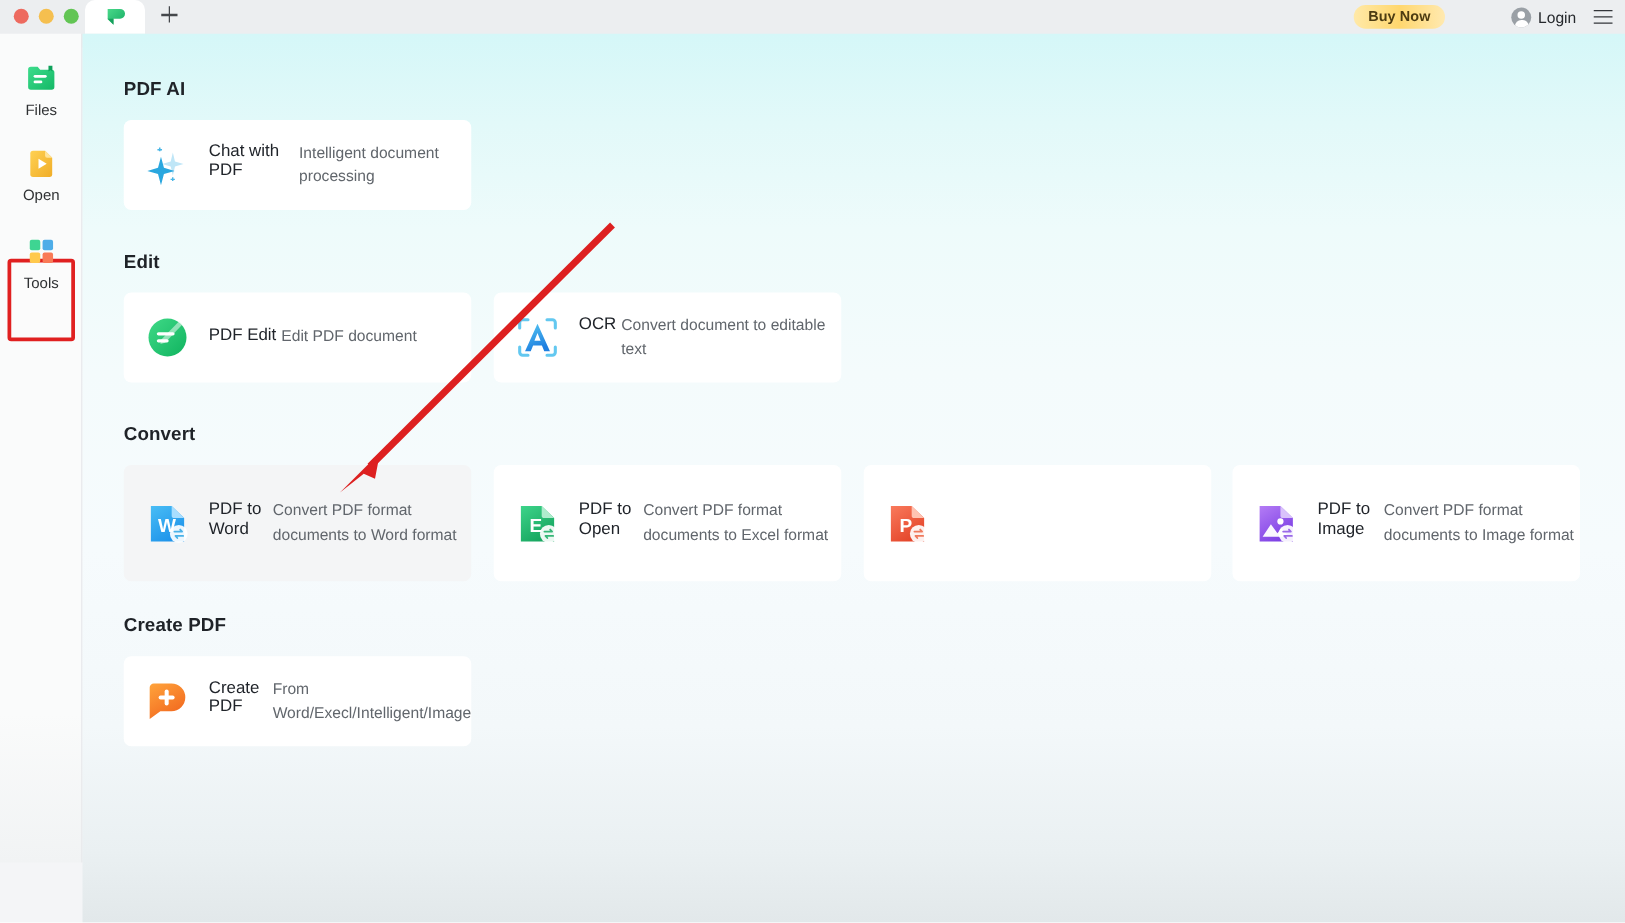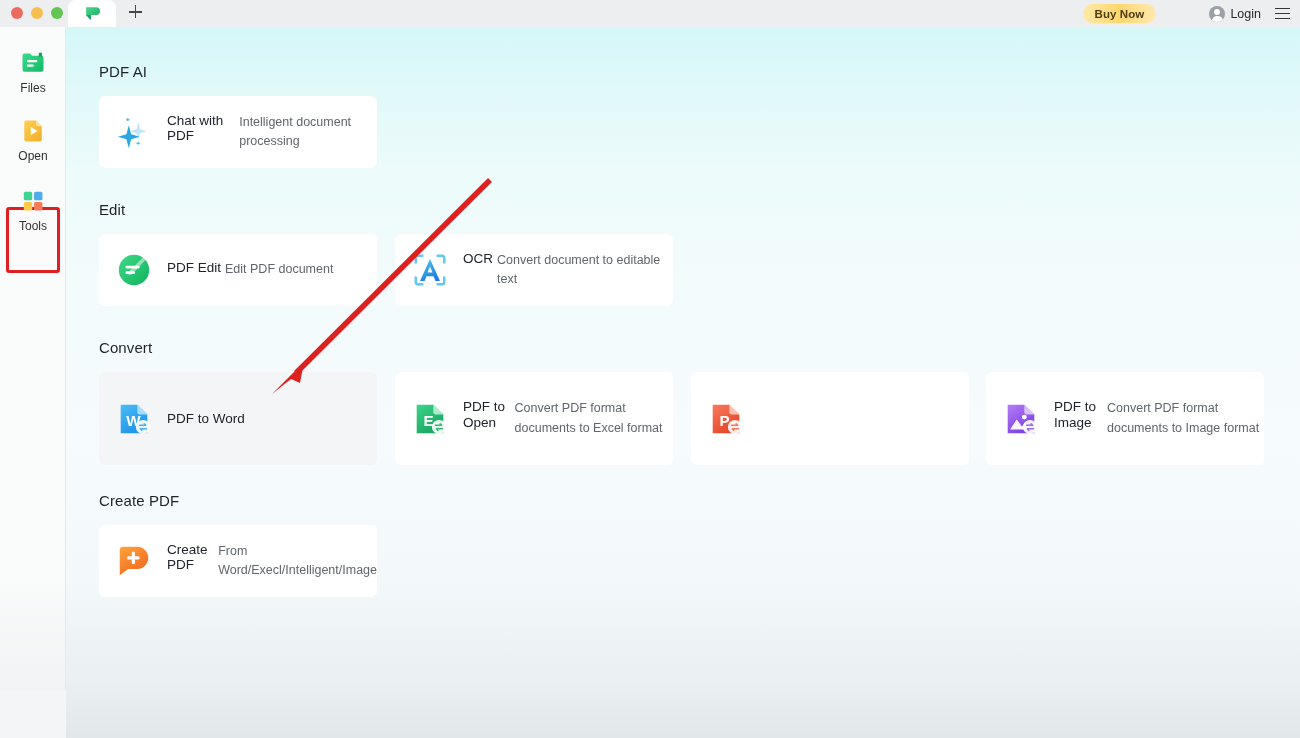--- a/index.html
+++ b/index.html
@@ -124,21 +124,21 @@
         #f4fbfc 38%,
         #f6fbfd 58%,
         #f3f8fa 78%,
         #eaf0f2 92%,
         #e2e8ea 100%);
     overflow: hidden;
   }
 
   .section-title {
     position: absolute;
-    font-size: 15px; font-weight: normal; color: #1f2328;
+    font-size: 15px; font-weight: bold; color: #1f2328;
     letter-spacing: .1px;
     text-align: right;
   }
 
   .card {
     position: absolute;
     height: 72px;
     background: #ffffff;
     border-radius: 6px;
     display: flex; align-items: center;
@@ -324,20 +324,21 @@
           </linearGradient>
         </defs>
         <path d="M6 5h17.5L34 15.2V35H6Z" fill="url(#wordg)"></path>
         <path d="M23.5 5 34 15.2h-8.3a2.2 2.2 0 0 1-2.2-2.2Z" fill="#a8deff"></path>
         <text x="19.5" y="27" font-family="Liberation Sans, sans-serif" font-size="16" font-weight="bold" fill="#ffffff" text-anchor="middle">W</text>
         <circle cx="29.5" cy="28.5" r="7.5" fill="#ffffff" opacity=".92"></circle>
         <path d="M25.8 26.6h6.5l-1.6-1.7M33.2 30.3h-6.5l1.6 1.7" fill="none" stroke="#4ab2e8" stroke-width="1.5" stroke-linecap="round" stroke-linejoin="round"></path>
       </svg>
       <div class="card-text">
         <div class="card-title">PDF to Word</div>
+        <div class="card-desc">Convert PDF format documents to Word format</div>
       </div>
     </div>
 
     <div class="card tall" style="left:329px; top:345px; width:278px;">
       <svg class="card-icon" viewBox="0 0 40 40">
         <defs>
           <linearGradient id="xlg" x1="0" y1="0" x2="0.6" y2="1">
             <stop offset="0" stop-color="#3dd48a"></stop>
             <stop offset="1" stop-color="#17a55f"></stop>
           </linearGradient>

